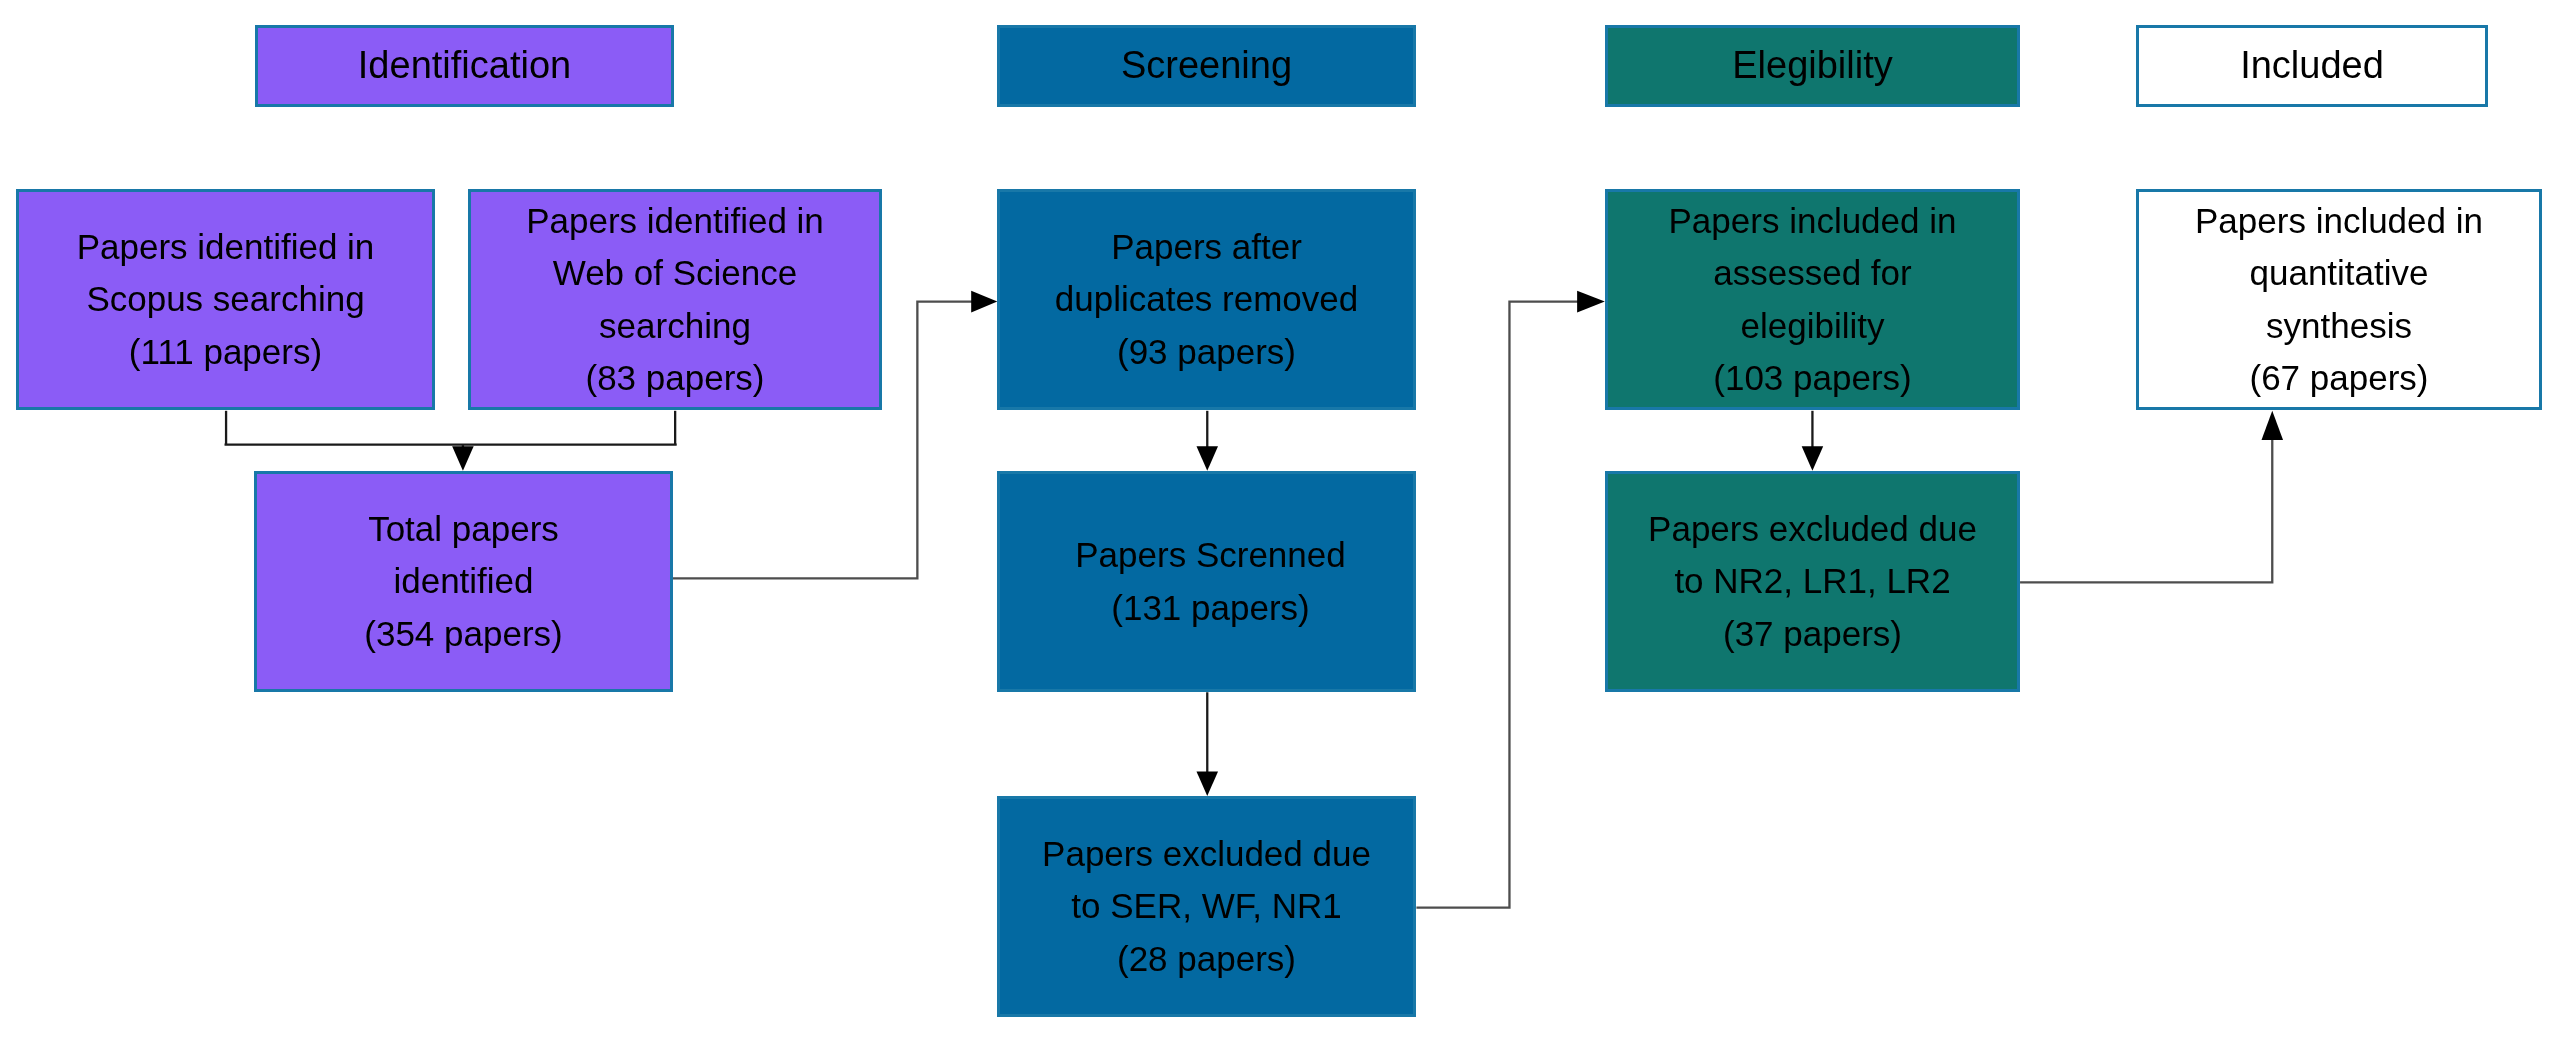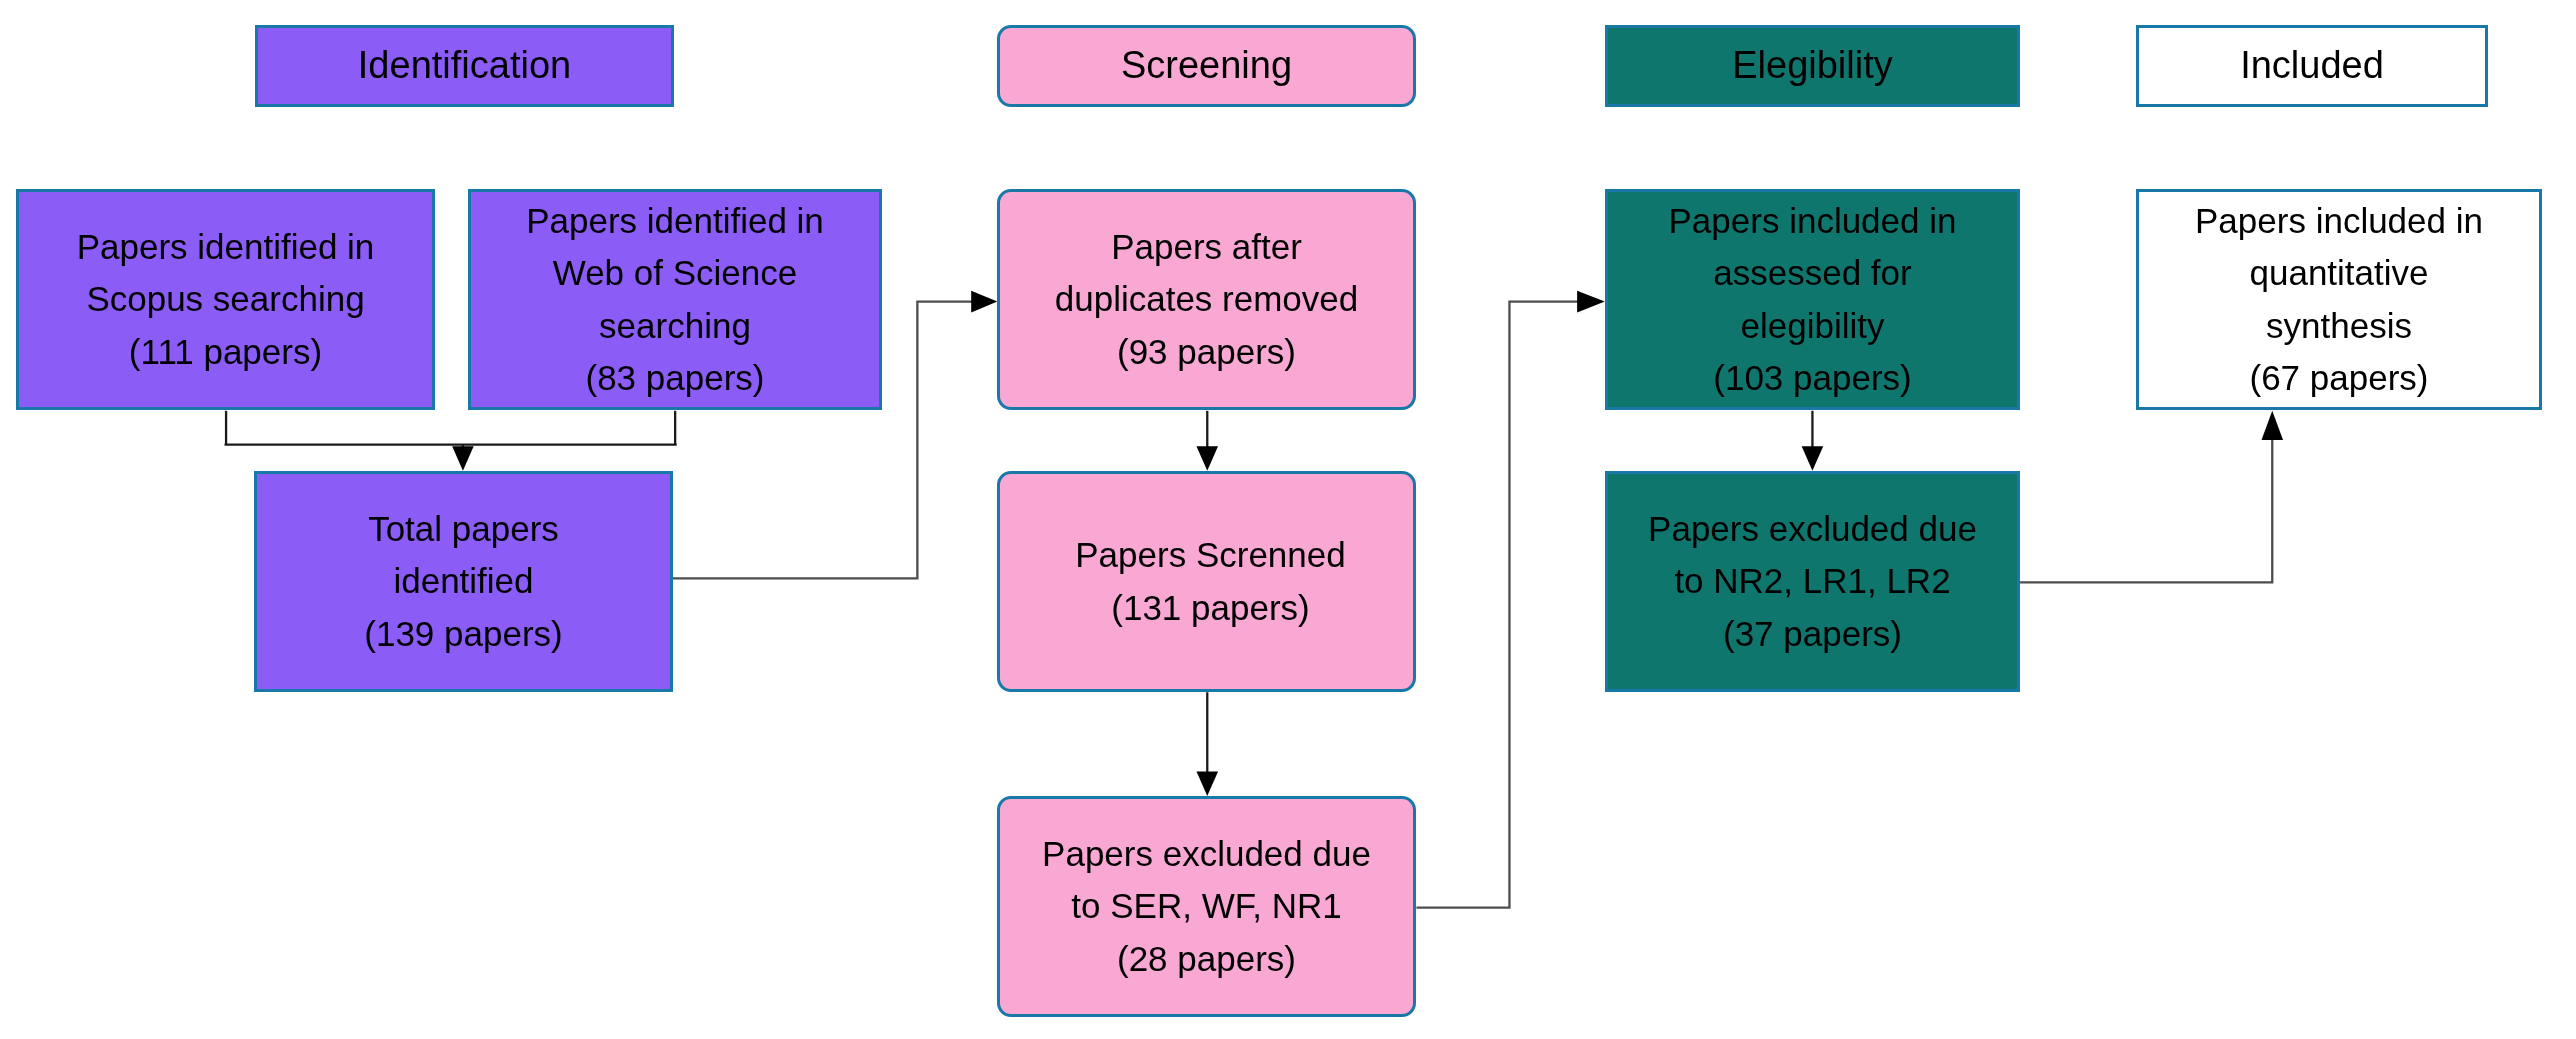--- a/index.html
+++ b/index.html
@@ -8,21 +8,21 @@
     font-family:"Liberation Sans",sans-serif;color:#000;overflow:hidden;
   }
   .node{
     position:absolute;display:flex;align-items:center;justify-content:center;
     text-align:center;border:3.1px solid #1878a8;box-sizing:border-box;
     white-space:pre-line;color:#000;
   }
   .hdr{font-size:38px;line-height:1.2;}
   .bx{font-size:35px;line-height:1.5;}
   .fill-yellow{background:#8b5cf6;}
-  .fill-orange{background:#f9a8d4;border-radius:14px;}
+  .fill-orange{background:#0369a1;}
   .fill-tan{background:#0f766e;}
   .fill-white{background:#ffffff;}
 
   
   #hdr-identification{left:255px;top:25px;width:419px;height:82px;}
   #hdr-screening     {left:997px;top:25px;width:419px;height:82px;}
   #hdr-elegibility   {left:1605px;top:25px;width:415px;height:82px;}
   #hdr-included      {left:2136px;top:25px;width:352px;height:82px;}
 
   
@@ -83,21 +83,21 @@
 
   <div class="node bx fill-yellow" id="box-scopus">Papers identified in
 Scopus searching
 (111 papers)</div>
   <div class="node bx fill-yellow" id="box-wos">Papers identified in
 Web of Science
 searching
 (83 papers)</div>
   <div class="node bx fill-yellow" id="box-total">Total papers
 identified
-(139 papers)</div>
+(354 papers)</div>
 
   <div class="node bx fill-orange" id="box-duplicates">Papers after
 duplicates removed
 (93 papers)</div>
   <div class="node bx fill-orange" id="box-screnned">Papers Screnned
 (131 papers)</div>
   <div class="node bx fill-orange" id="box-ser">Papers excluded due
 to SER, WF, NR1
 (28 papers)</div>
 

